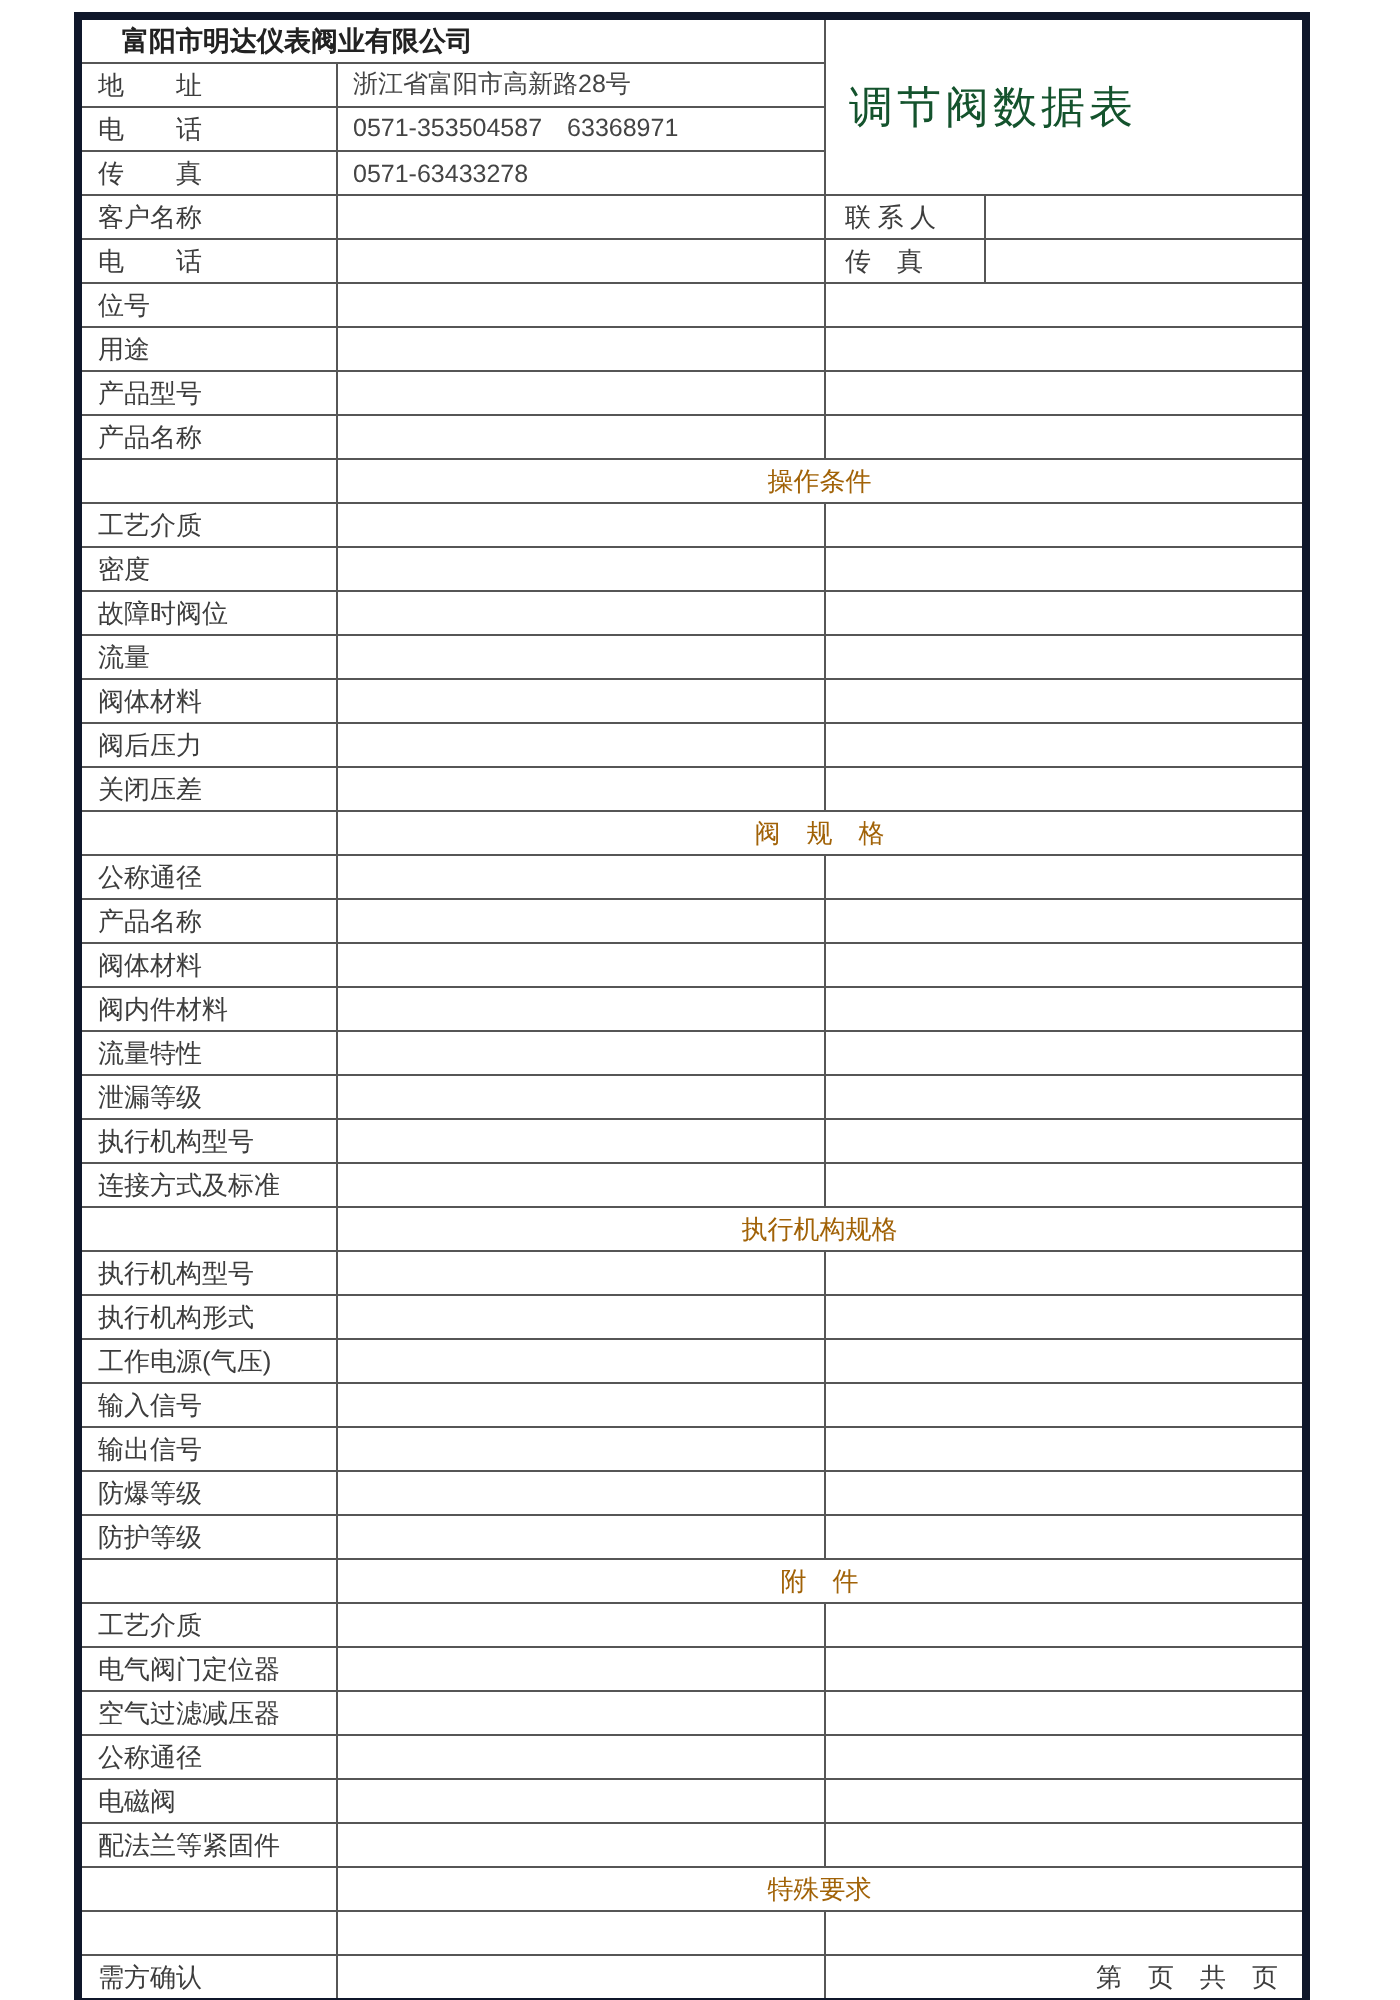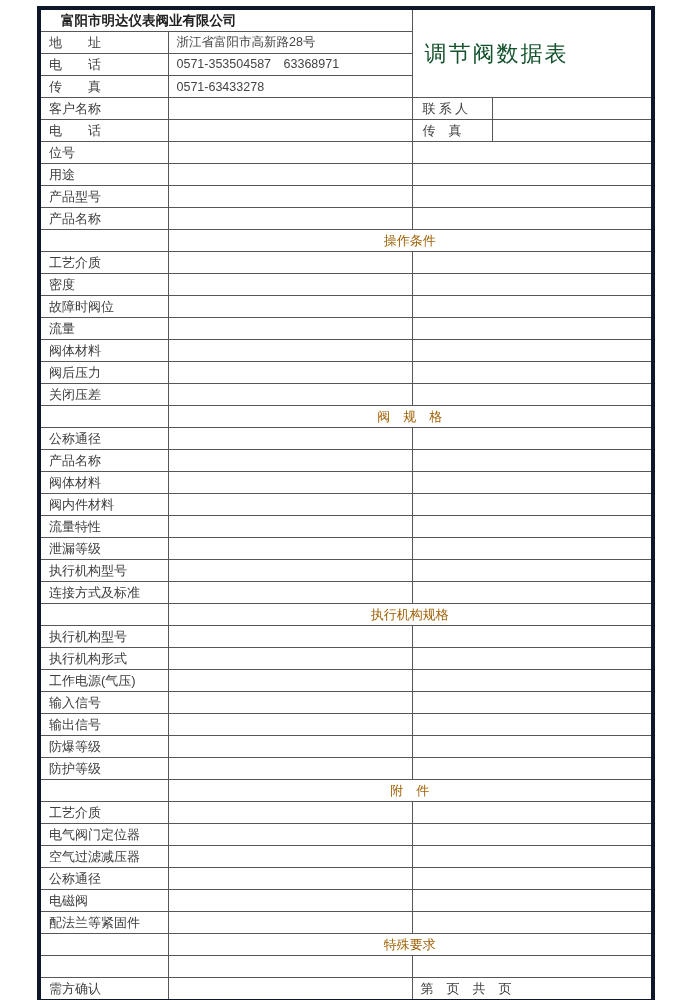--- a/index.html
+++ b/index.html
@@ -15,21 +15,21 @@
   td{
     border:1px solid #565656;height:21px;font-size:13px;
     padding:0 2px 0 8px;overflow:hidden;white-space:nowrap;vertical-align:middle;
   }
   td.company{font-weight:bold;padding-left:20px;font-size:13.5px;color:#222;}
   td.form-title{
     text-align:left;font-size:22px;letter-spacing:2px;padding:12px;color:#14532d;
   }
   td.sec{text-align:center;padding:0;color:#a16207;}
   td.val{font-size:12.5px;color:#444;}
-  td.pagecell{padding-right:12px;}
+  td.pagecell{text-align:right;padding-right:12px;}
   td.lbl2{padding-left:10px;font-family:Liberation Serif, serif;}
 </style>
 </head>
 <body>
 
 <div class="sheet">
 <table>
   <colgroup>
     <col style="width:129px">
         <col style="width:244px">

